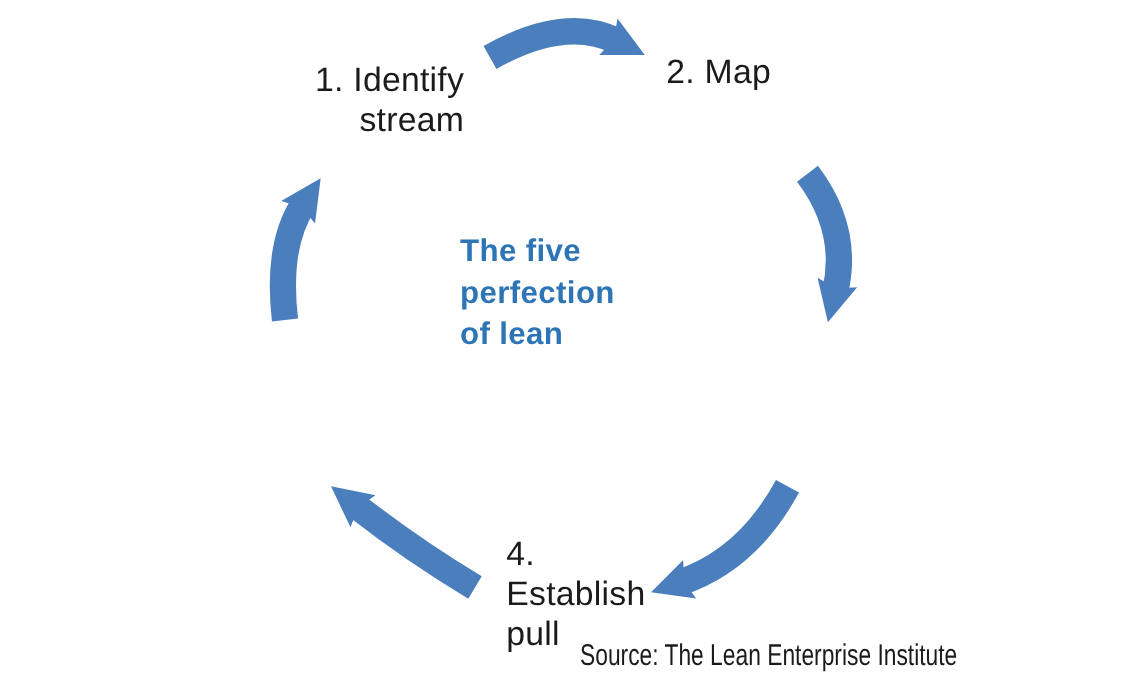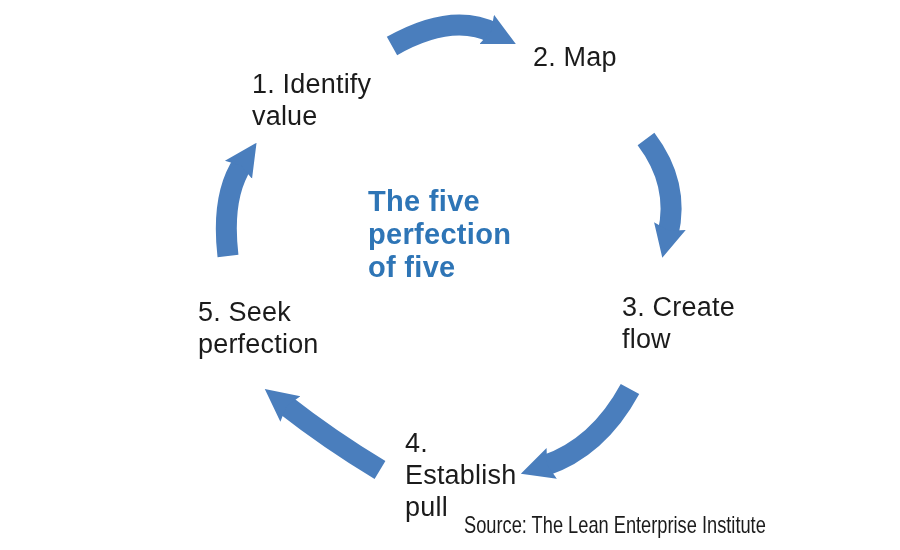--- a/index.html
+++ b/index.html
@@ -32,31 +32,31 @@
   .arrowhead-shape{
     fill:var(--arrow-color);
   }
   .step{
     position:absolute;
     color:var(--step-color);
     font-size:27px;
     line-height:32px;
     letter-spacing:0.2px;
   }
-  .step-1{left:252px;top:68px;}
+  .step-1{left:252px;top:48px;text-align:right;}
   .step-2{left:533px;top:41px;}
   .step-3{left:622px;top:291px;}
   .step-4{left:405px;top:427px;}
   .step-5{left:198px;top:296px;}
   .center-title{
     position:absolute;
     left:368px;top:185px;
     color:var(--title-color);
     font-weight:bold;
-    font-size:29px;
+    font-size:25px;
     line-height:33px;
     letter-spacing:0.3px;
   }
   .source{
     position:absolute;
     left:464px;top:511px;
     color:var(--step-color);
     font-size:24px;
     white-space:nowrap;
     transform:scaleX(0.76);
@@ -76,44 +76,36 @@
     </defs>
     <path class="arrow" d="M 392 46 Q 452 12 494 33" marker-end="url(#arrowhead)"></path>
     <path class="arrow" d="M 646 139 Q 680 184 668 234" marker-end="url(#arrowhead)"></path>
     <path class="arrow" d="M 630 389 Q 598 448 544 466" marker-end="url(#arrowhead)"></path>
     <path class="arrow" d="M 380 470 Q 330 440 284 404" marker-end="url(#arrowhead)"></path>
     <path class="arrow" d="M 228 256 Q 221 196 243 163" marker-end="url(#arrowhead)"></path>
   </svg>
 
   <div class="step step-1">
     <div>1. Identify</div>
-    <div>value</div>
+    <div>stream</div>
   </div>
 
   <div class="step step-2">
     <div>2. Map</div>
   </div>
 
-  <div class="step step-3">
-    <div>3. Create</div>
-    <div>flow</div>
-  </div>
 
   <div class="step step-4">
     <div>4.</div>
     <div>Establish</div>
     <div>pull</div>
   </div>
 
-  <div class="step step-5">
-    <div>5. Seek</div>
-    <div>perfection</div>
-  </div>
 
   <div class="center-title">
     <div>The five</div>
     <div>perfection</div>
-    <div>of five</div>
+    <div>of lean</div>
   </div>
 
   <div class="source">Source: The Lean Enterprise Institute</div>
 
 </div>
 
 </body></html>

